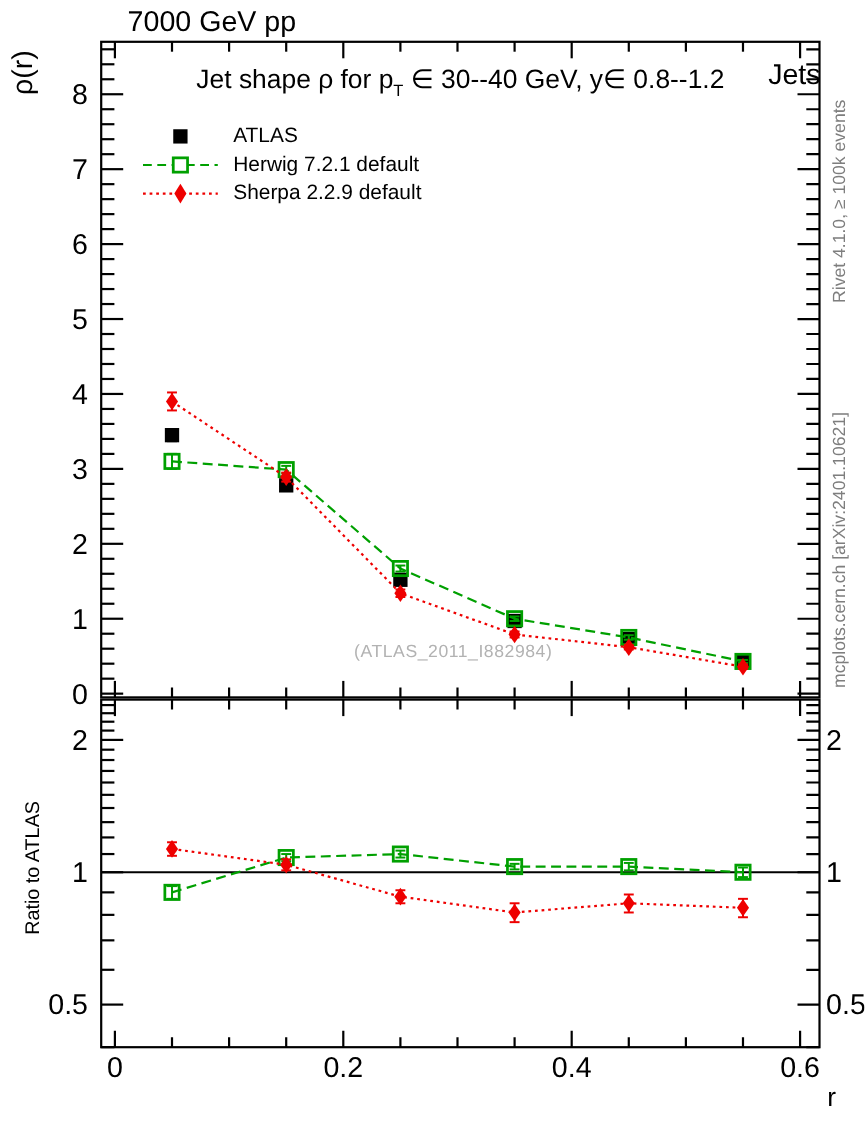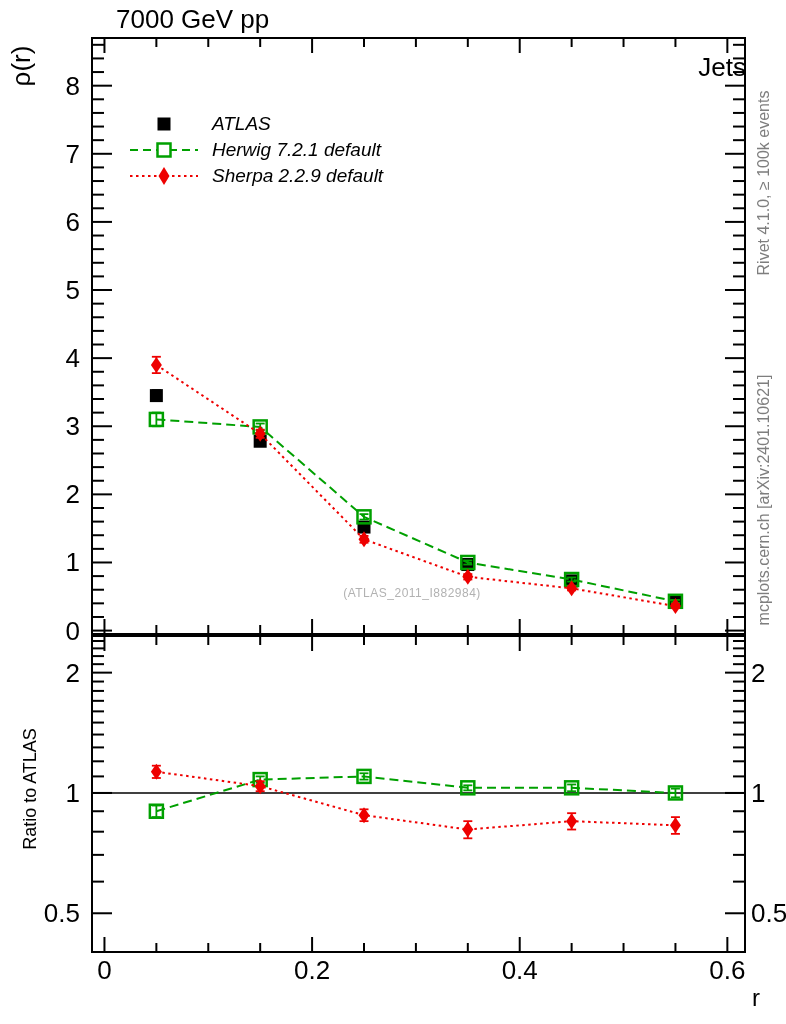--- a/index.html
+++ b/index.html
@@ -12,23 +12,23 @@
   .hdr-right{right:40px;margin-top:48px;}
   .title{left:92px;width:653px;top:58px;text-align:center;font-size:24px;}
   .title .sub{font-size:15px;position:relative;top:7px;}
   .rot{transform:translate(-50%,-50%) rotate(-90deg);transform-origin:center;}
   .ylabel-main{left:21px;top:66px;font-size:26px;}
   .ylabel-ratio{left:30px;top:789px;font-size:18px;}
   .note{color:#7e7e7e;font-size:16px;}
   .note-rivet{left:764px;top:183px;}
   .note-mcplots{left:764px;top:500px;}
   .watermark{left:412px;top:593px;transform:translate(-50%,-50%);
-             color:#b2b2b2;font-size:12px;letter-spacing:0.5px;}
+             color:#b2b2b2;font-size:16px;letter-spacing:0.5px;}
   .xlabel{left:744px;top:984px;width:24px;text-align:center;font-size:24px;}
-  .legend{position:absolute;left:128px;top:111px;font-style:italic;}
+  .legend{position:absolute;left:128px;top:111px;}
   .lrow{display:flex;align-items:center;height:26px;}
   .lmark{flex:0 0 72px;height:26px;}
   .ltext{margin-left:12px;font-size:19px;}
   svg text{font-family:"Liberation Sans","DejaVu Sans",sans-serif;}
 </style>
 </head>
 <body>
 
 <div class="canvas">
 
@@ -385,20 +385,21 @@
         <path d="M363.9968203497615 807.1412742512737 L369.4968203497615 815.1412742512737 L363.9968203497615 823.1412742512737 L358.4968203497615 815.1412742512737 Z" fill="#ee0000"></path>
         <path d="M467.81240063593003 821.5287352245219 L473.31240063593003 829.5287352245219 L467.81240063593003 837.5287352245219 L462.31240063593003 829.5287352245219 Z" fill="#ee0000"></path>
         <path d="M571.6279809220986 813.1619184950068 L577.1279809220986 821.1619184950068 L571.6279809220986 829.1619184950068 L566.1279809220986 821.1619184950068 Z" fill="#ee0000"></path>
         <path d="M675.4435612082672 817.2949194704399 L680.9435612082672 825.2949194704399 L675.4435612082672 833.2949194704399 L669.9435612082672 825.2949194704399 Z" fill="#ee0000"></path>
       </g>
     </svg>
 
   <div class="abs hdr hdr-left">7000 GeV pp</div>
   <div class="abs hdr hdr-right">Jets</div>
 
+  <div class="abs title"><span>Jet shape ρ for p</span><span class="sub">T</span><span> ∈ 30--40 GeV, y∈ 0.8--1.2</span></div>
 
   <div class="abs rot ylabel-main">ρ(r)</div>
   <div class="abs rot ylabel-ratio">Ratio to ATLAS</div>
 
   <div class="abs rot note note-rivet">Rivet 4.1.0, ≥ 100k events</div>
   <div class="abs rot note note-mcplots">mcplots.cern.ch [arXiv:2401.10621]</div>
 
   <div class="abs watermark">(ATLAS_2011_I882984)</div>
 
   <div class="abs xlabel">r</div>

